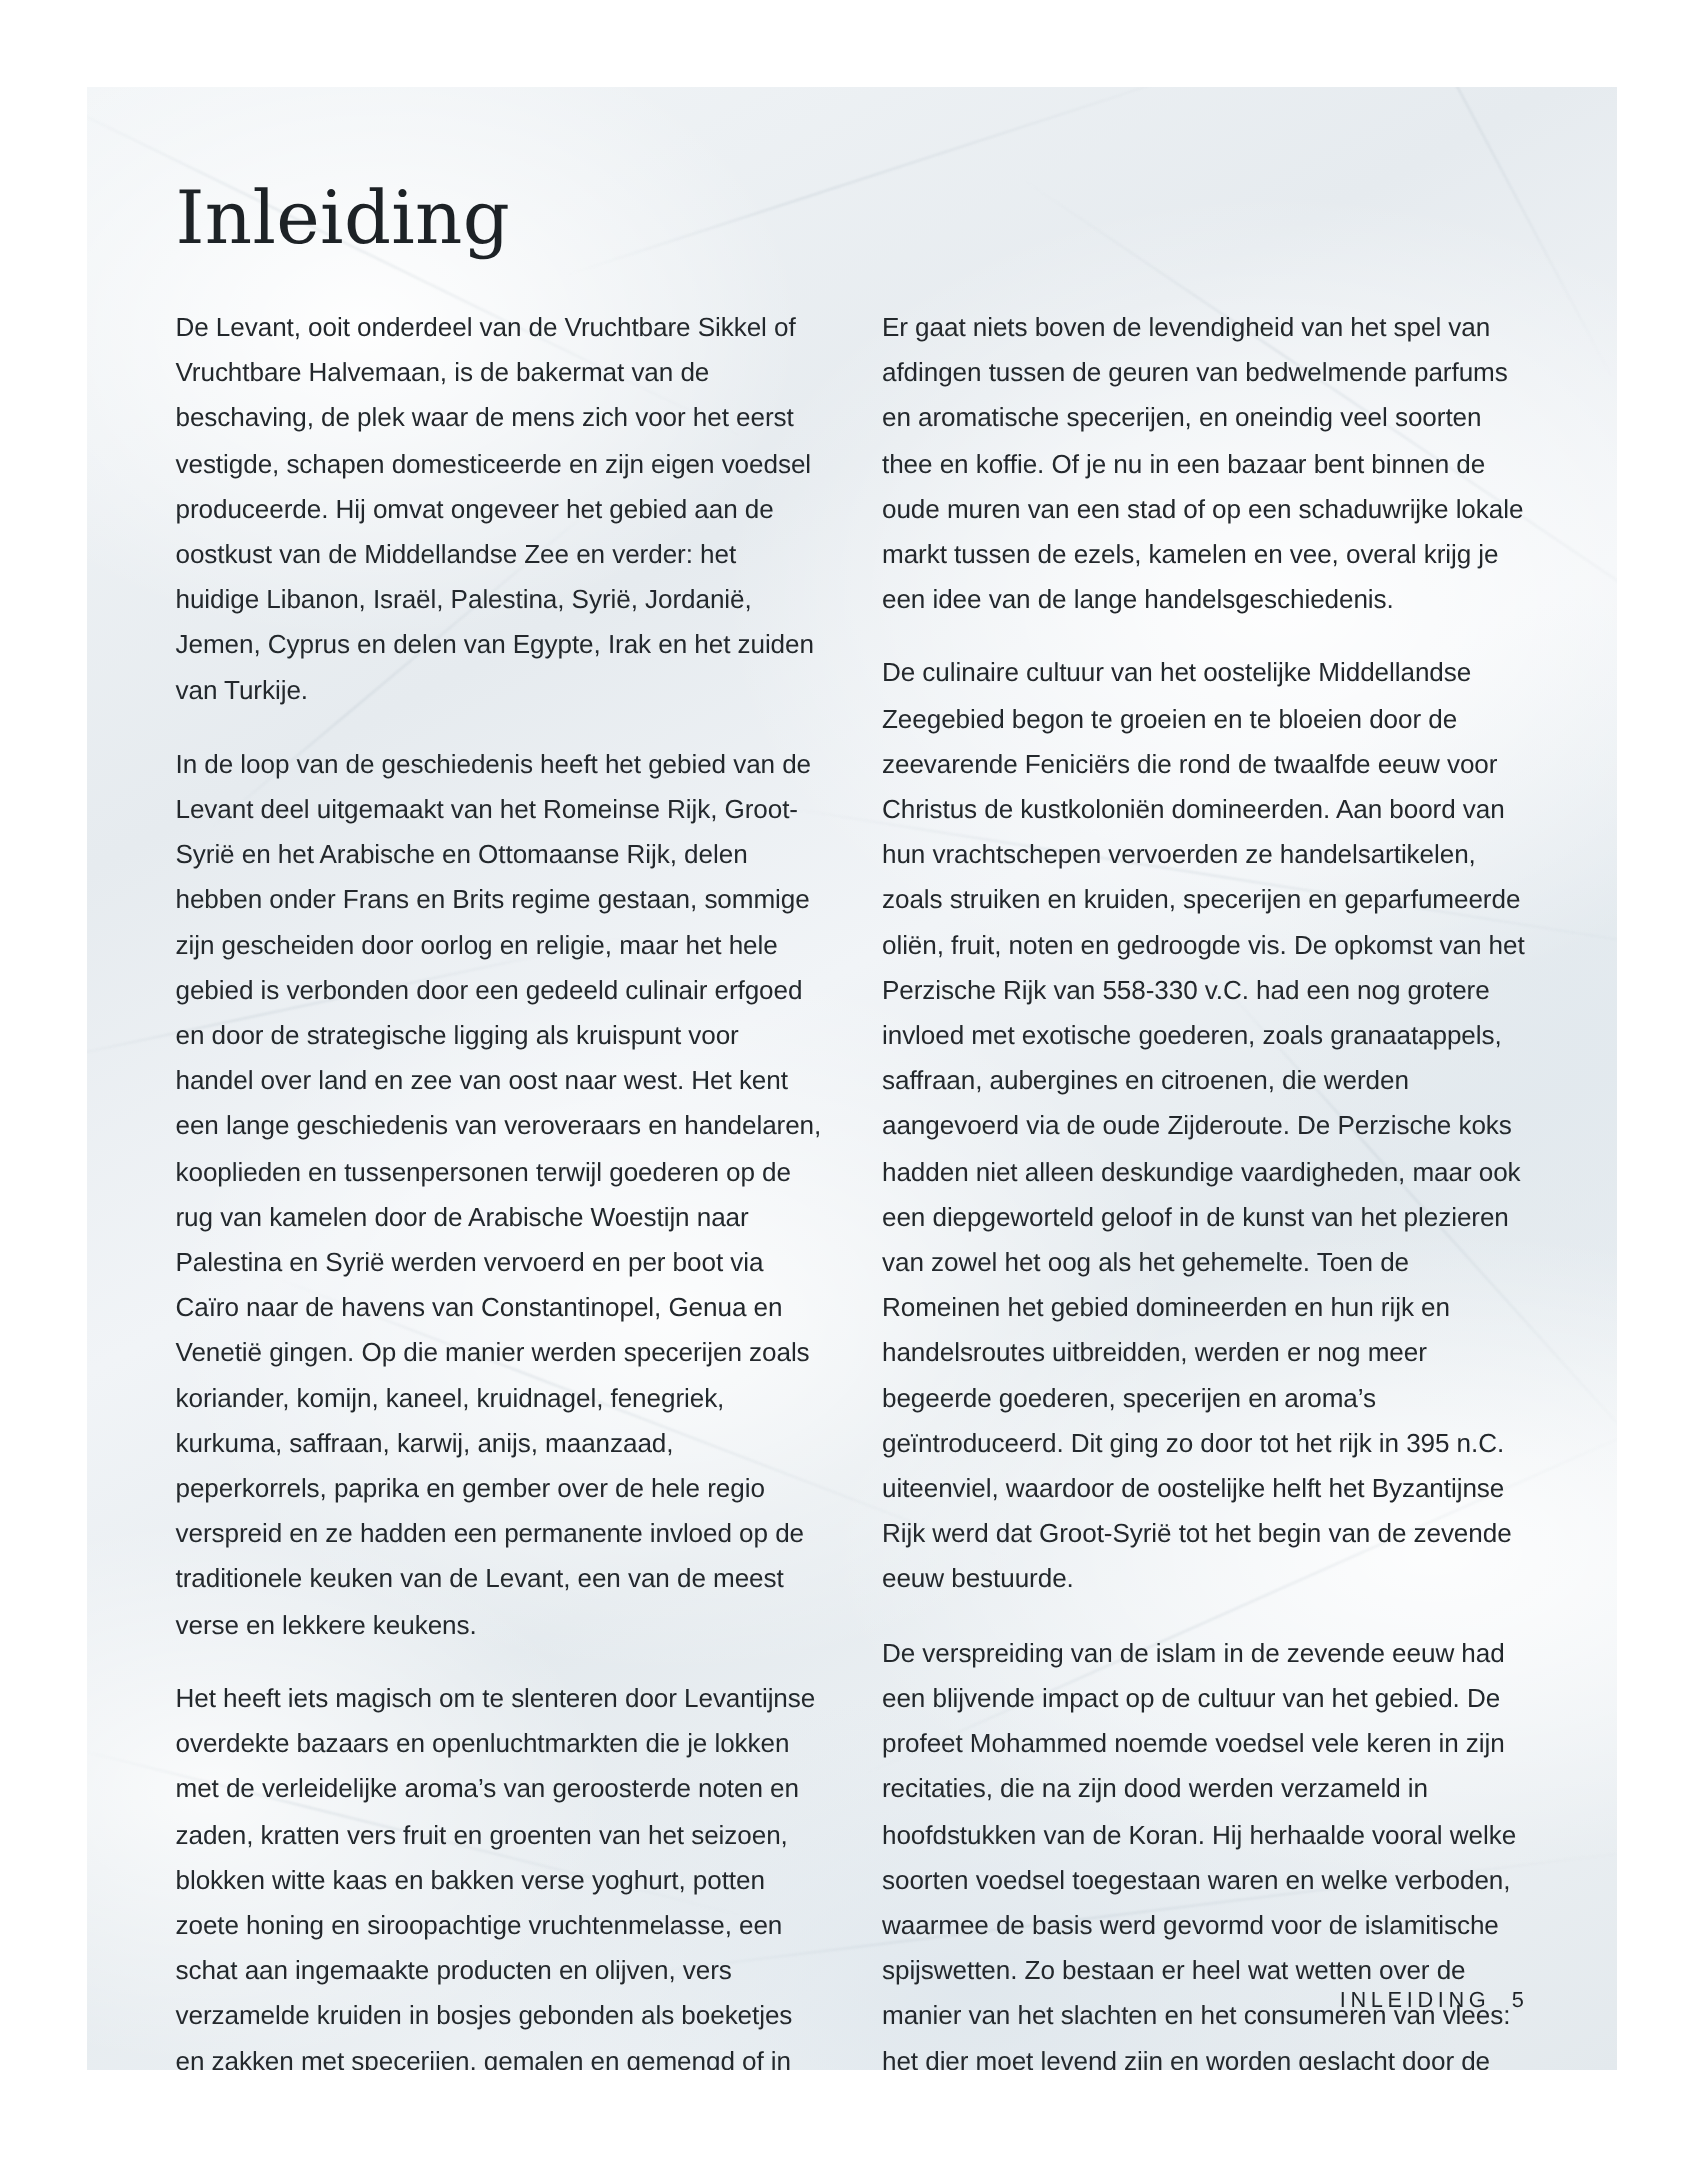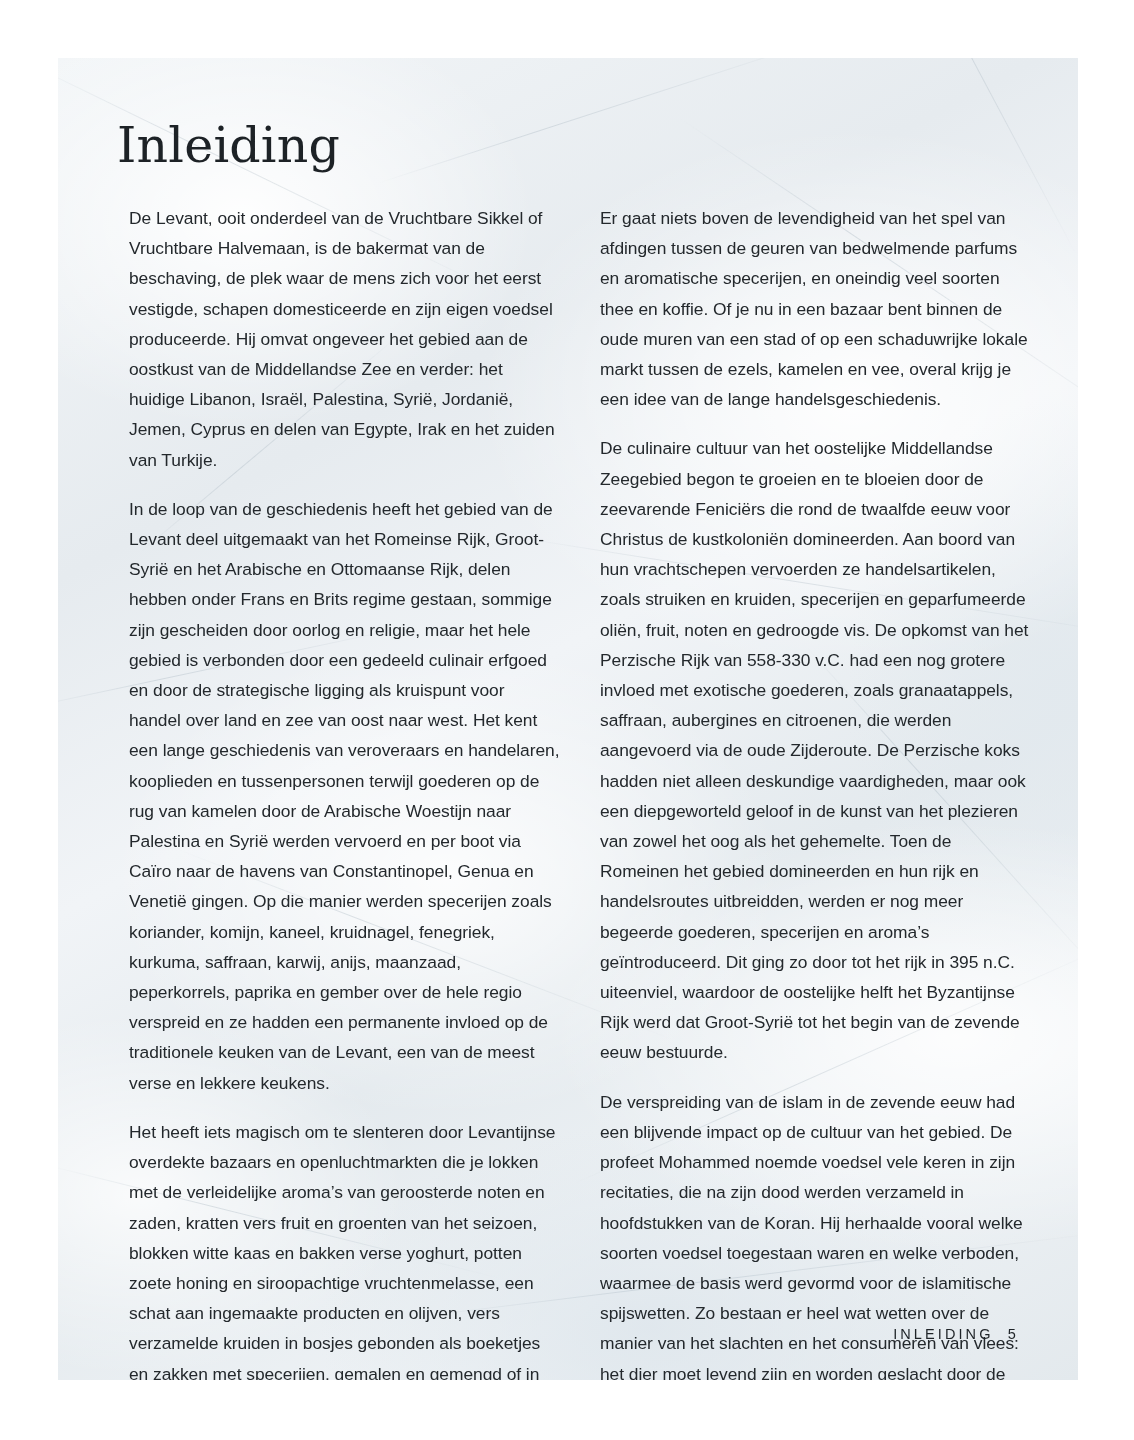--- a/index.html
+++ b/index.html
@@ -86,21 +86,21 @@
     font-family: "DejaVu Serif", "Liberation Serif", serif;
     font-weight: 400;
     font-size: 49px;
     line-height: 1.0;
     letter-spacing: 0.2px;
     color: #1d2226;
   }
 
   .columns {
     position: absolute;
-    left: 12px;
+    left: 0;
     top: 145px;
     width: 902px;
     display: flex;
     gap: 40px;
   }
   .col {
     width: 431px;
   }
 
   .col p {

